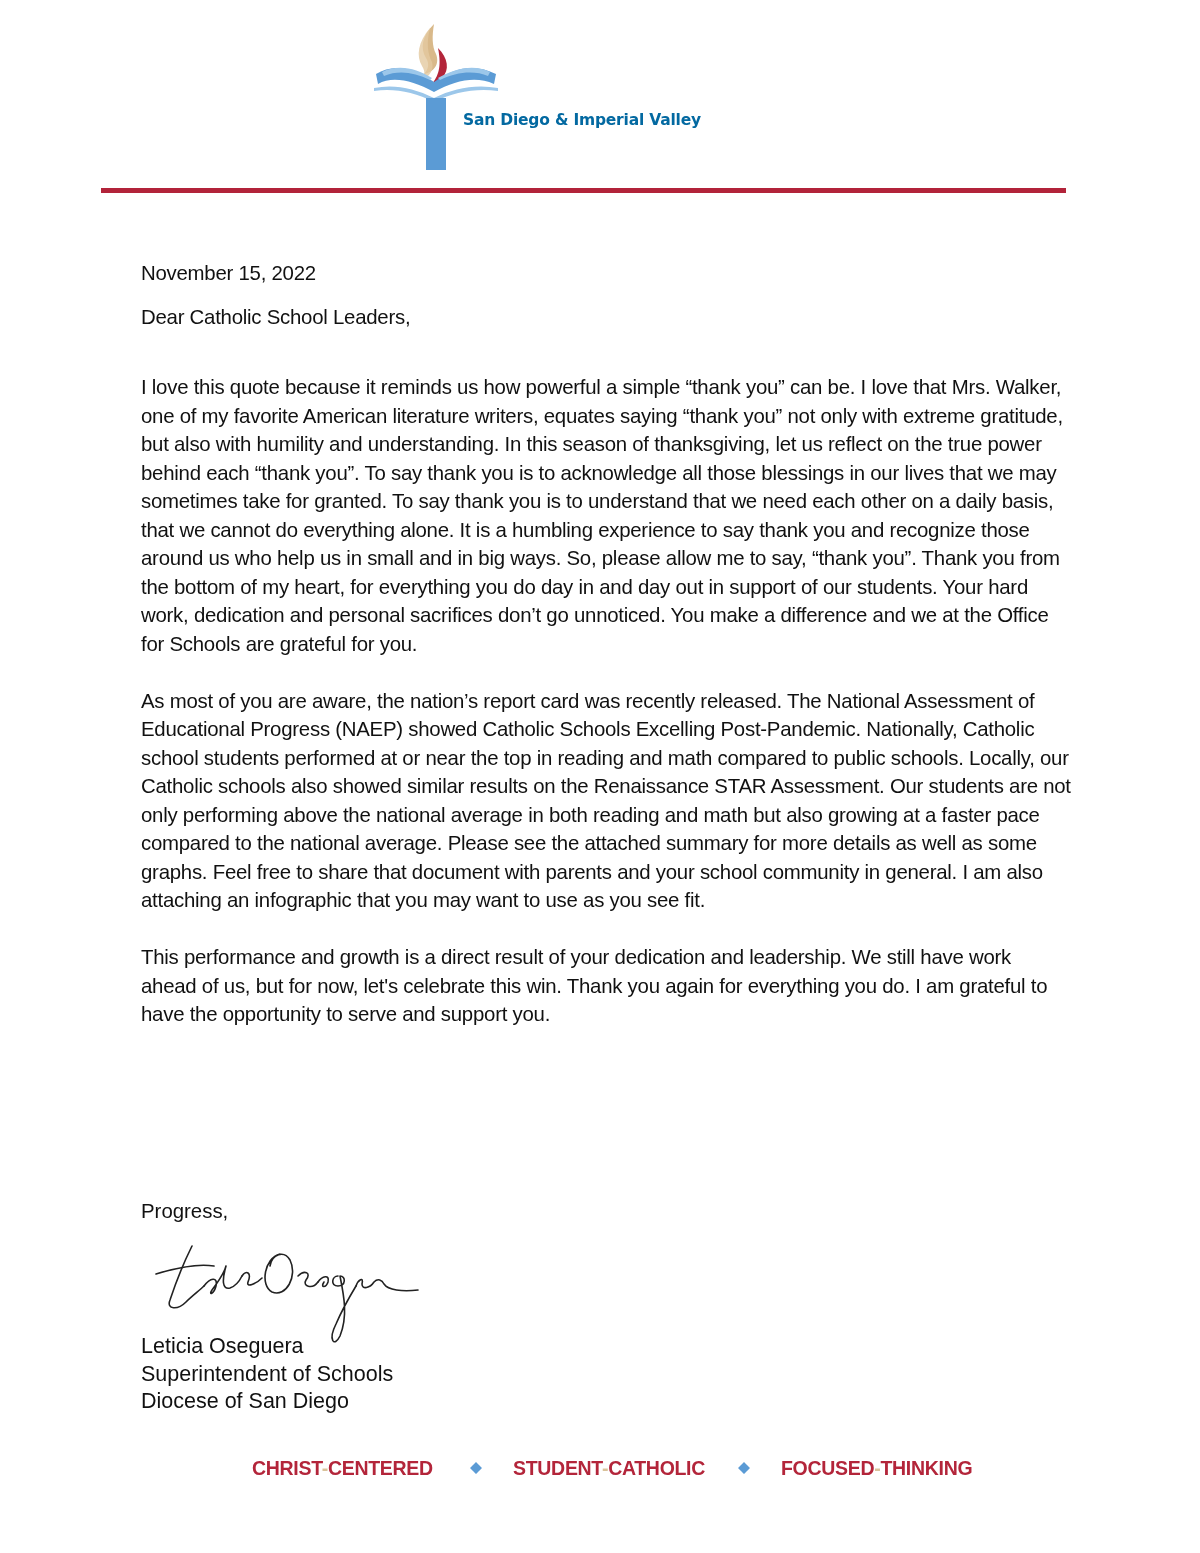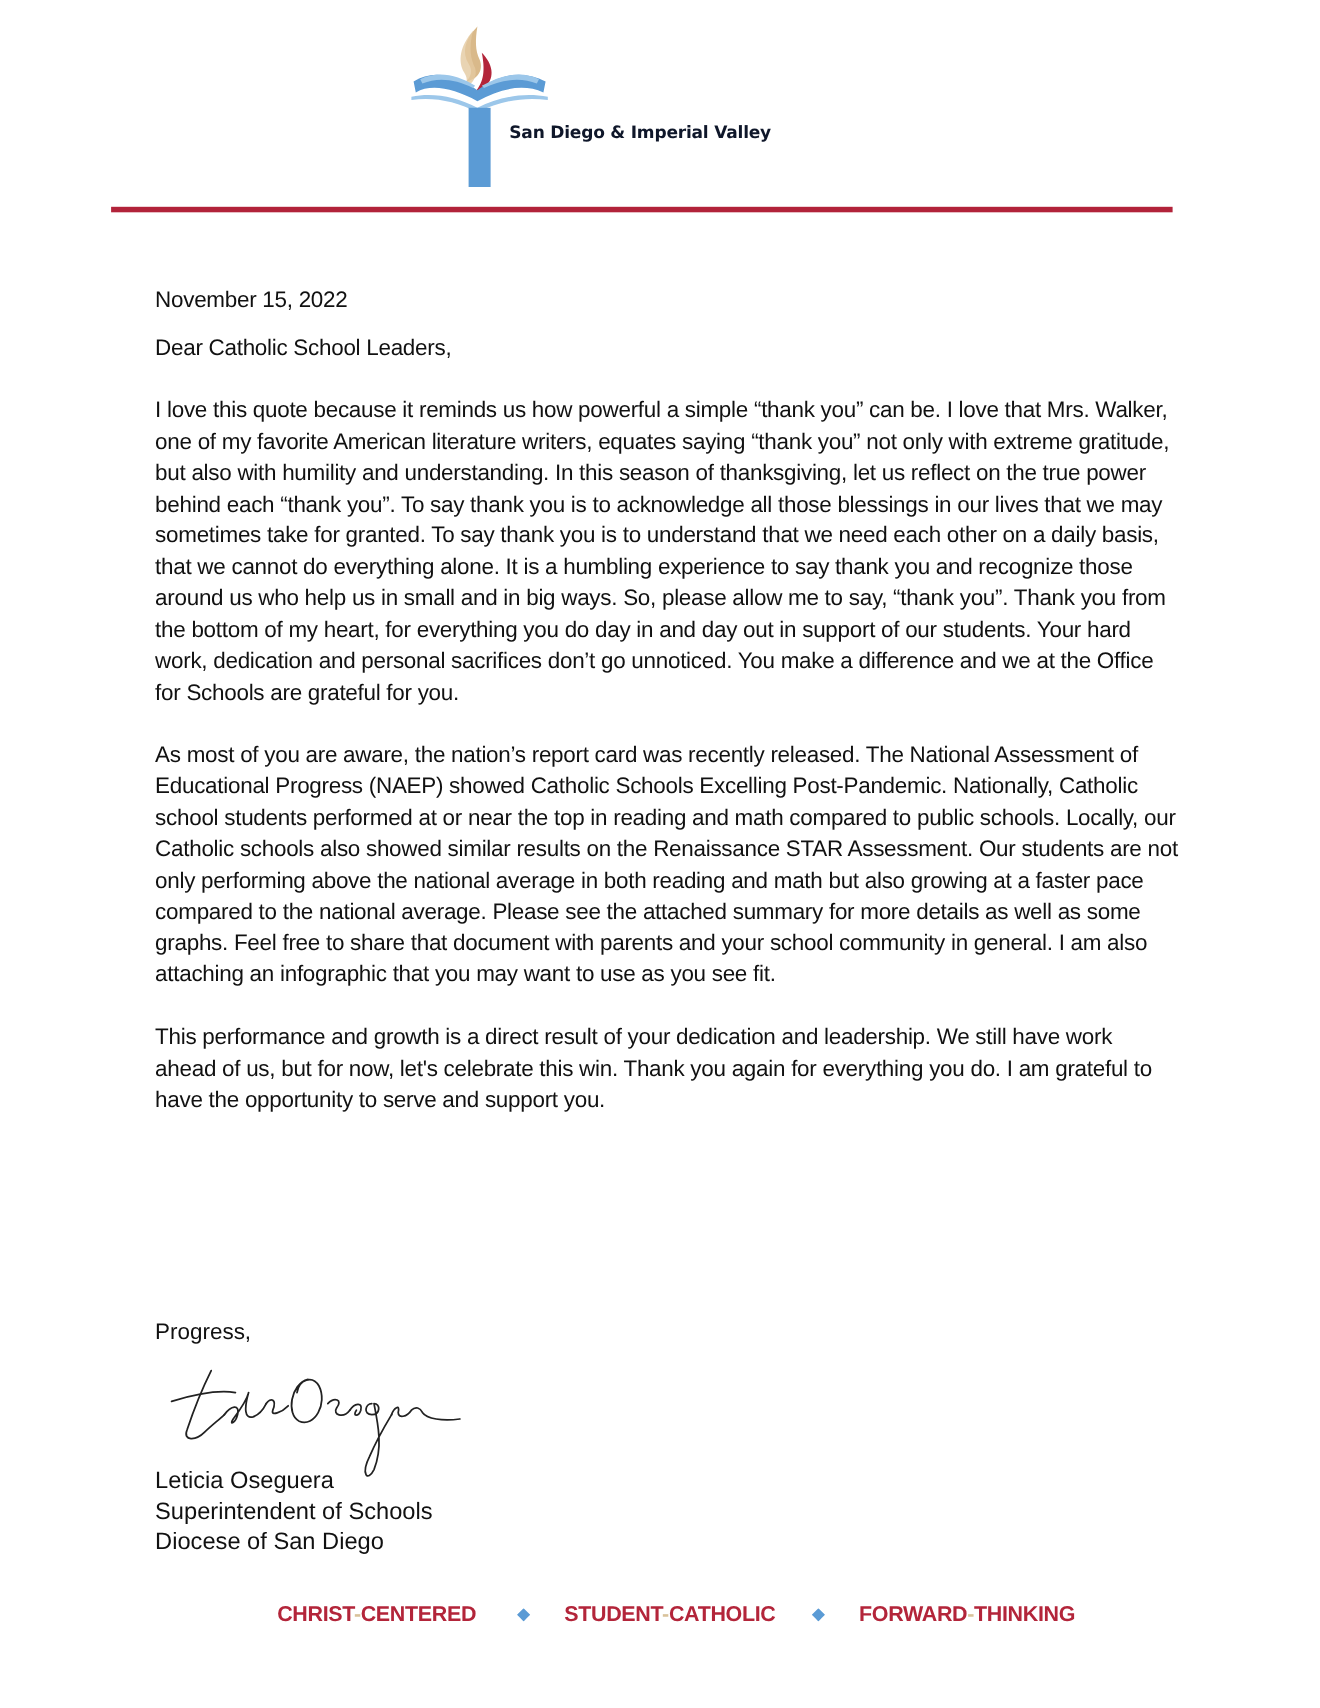--- a/index.html
+++ b/index.html
@@ -27,21 +27,21 @@
       left: 0;
       top: 0;
     }
     .logo-sub {
       position: absolute;
       left: 91px;
       top: 93px;
       font-family: "DejaVu Sans", sans-serif;
       font-weight: bold;
       font-size: 15.5px;
-      color: #0f172a;
+      color: #0369a1;
       letter-spacing: -0.2px;
       white-space: nowrap;
       text-align: right;
     }
     .logo-main {
       position: absolute;
       left: 90px;
       top: 110px;
       font-family: "DejaVu Sans", sans-serif;
       font-weight: bold;
@@ -64,21 +64,21 @@
       top: 259px;
       width: 930px;
       font-size: 20.4px;
       line-height: 28.5px;
     }
     .letter p {
       margin: 0 0 28.5px 0;
       letter-spacing: -0.25px;
     }
     .letter p.date { margin-bottom: 15px; }
-    .letter p.greeting { margin-bottom: 28px; }
+    .letter p.greeting { margin-bottom: 42px; }
     .signature-block {
       position: absolute;
       left: 141px;
       top: 1197px;
       width: 400px;
       font-size: 20.4px;
       line-height: 28px;
     }
     .signature-img {
       position: absolute;
@@ -172,14 +172,14 @@
 
 <div class="footer-motto">
   <span class="motto-item" style="left:252px;"><span>CHRIST</span><span class="dash">-</span><span>CENTERED</span></span>
   <svg class="diamond" style="left:470px;" viewBox="0 0 12 12">
     <path d="M6 0 L9 3 L6 6 L3 3 Z M3 3 L6 6 L3 9 L0 6 Z M9 3 L12 6 L9 9 L6 6 Z M6 6 L9 9 L6 12 L3 9 Z" fill="#5b9bd5"></path>
   </svg>
   <span class="motto-item" style="left:513px;"><span>STUDENT</span><span class="dash">-</span><span>CATHOLIC</span></span>
   <svg class="diamond" style="left:738px;" viewBox="0 0 12 12">
     <path d="M6 0 L9 3 L6 6 L3 3 Z M3 3 L6 6 L3 9 L0 6 Z M9 3 L12 6 L9 9 L6 6 Z M6 6 L9 9 L6 12 L3 9 Z" fill="#5b9bd5"></path>
   </svg>
-  <span class="motto-item" style="left:781px;"><span>FORWARD</span><span class="dash">-</span><span>THINKING</span></span>
+  <span class="motto-item" style="left:781px;"><span>FOCUSED</span><span class="dash">-</span><span>THINKING</span></span>
 </div>
 
 </body></html>

